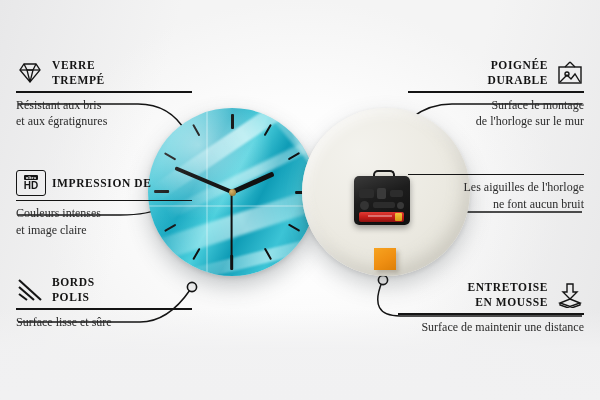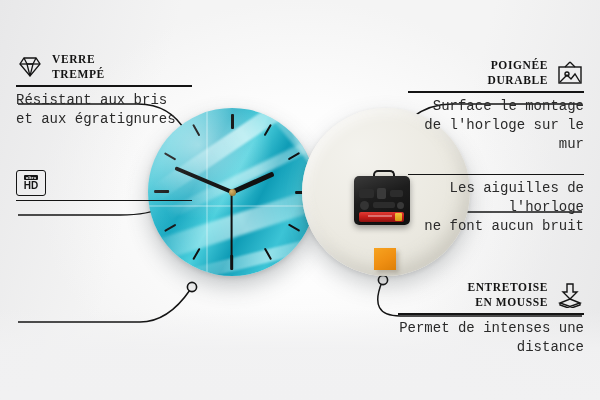--- a/index.html
+++ b/index.html
@@ -97,26 +97,26 @@
 
   
   .feat{position:absolute;width:176px;}
   .feat .row{display:flex;align-items:center;gap:8px;}
   .feat.left .row{justify-content:flex-start;}
   .feat.right .row{justify-content:flex-end;}
   .ttl{font-family:"Liberation Serif",serif;font-weight:bold;font-size:11.5px;letter-spacing:.6px;
        color:#141414;line-height:1.28;text-transform:uppercase;}
   .feat.right .ttl{text-align:right;}
   .rule{height:1.4px;background:#141414;margin:4px 0 4px 0;width:100%;}
-  .sub{font-family:Liberation Mono, monospace;font-size:14px;color:#2a2a2a;line-height:1.35;}
+  .sub{font-family:Liberation Serif, serif;font-size:12px;color:#2a2a2a;line-height:1.35;}
   .feat.right .sub{text-align:right;}
   .ico{width:24px;height:26px;flex:0 0 28px;display:block;}
   .ico svg{display:block;width:28px;height:26px;}
 
-  #feat-verre{left:16px;top:52px;}
+  #feat-verre{left:16px;top:58px;}
   #feat-impression{left:16px;top:170px;}
   #feat-bords{left:16px;top:275px;}
   #feat-poignee{left:408px;top:58px;}
   #feat-mecanisme{left:408px;top:170px;}
   #feat-entretoise{left:408px;top:280px;}
 
   .hdbadge{width:28px;height:24px;border:1.6px solid #141414;border-radius:3px;
      display:flex;flex-direction:column;align-items:center;justify-content:center;line-height:1;}
   .hdbadge .u{font-size:4.4px;font-weight:bold;letter-spacing:.2px;color:#141414;
      background:#141414;color:#fff;padding:.5px 2px;border-radius:1px;margin-bottom:.5px;}
@@ -244,25 +244,42 @@
   </div>
 
   <div class="feat left" id="feat-impression">
     <div class="row">
       <span class="ico">
         <span class="hdbadge">
           <span class="u">ultra</span>
           <span class="h">HD</span>
         </span>
       </span>
-      <span class="ttl"><br></span>
-    </div>
-    <div class="rule"></div>
-  </div>
-
+      <span class="ttl"><span>IMPRESSION DE</span><br></span>
+    </div>
+    <div class="rule"></div>
+    <div class="sub"><span>Couleurs intenses</span><br><span>et image claire</span></div>
+  </div>
+
+  <div class="feat left" id="feat-bords">
+    <div class="row">
+      <span class="ico">
+        <svg viewBox="0 0 28 26">
+            <g stroke="#141414" stroke-width="2.1" fill="none">
+          <path d="M3 3 L25 23"></path>
+              <path d="M3 10 L18 23"></path>
+              <path d="M3 17 L11 23"></path>
+        </g>
+          </svg>
+      </span>
+      <span class="ttl"><span>BORDS</span><br><span>POLIS</span></span>
+    </div>
+    <div class="rule"></div>
+    <div class="sub"><span>Surface lisse et sûre</span></div>
+  </div>
 
   <div class="feat right" id="feat-poignee">
     <div class="row">
       <span class="ttl"><span>POIGNÉE</span><br><span>DURABLE</span></span>
       <span class="ico">
         <svg viewBox="0 0 28 26">
             <g fill="none" stroke="#141414" stroke-width="1.4">
           <rect x="3" y="7" width="22" height="16"></rect>
           <path d="M14 2 L19 7 M14 2 L9 7"></path>
           <circle cx="11" cy="14" r="2"></circle>
@@ -287,16 +304,16 @@
         <svg viewBox="0 0 28 26">
             <g fill="none" stroke="#141414" stroke-width="1.4">
           <path d="M11 2 L17 2 L17 10 L21 10 L14 17 L7 10 L11 10 Z"></path>
           <path d="M14 17 L24 21 L14 24.5 L4 21 Z"></path>
           <path d="M4 21 L4 23 L14 26.5 L24 23 L24 21"></path>
         </g>
           </svg>
       </span>
     </div>
     <div class="rule"></div>
-    <div class="sub"><span>Permet de intenses une distance</span><br></div>
+    <div class="sub"><span>Surface de maintenir une distance</span><br></div>
   </div>
 
 </div>
 
 </body></html>

